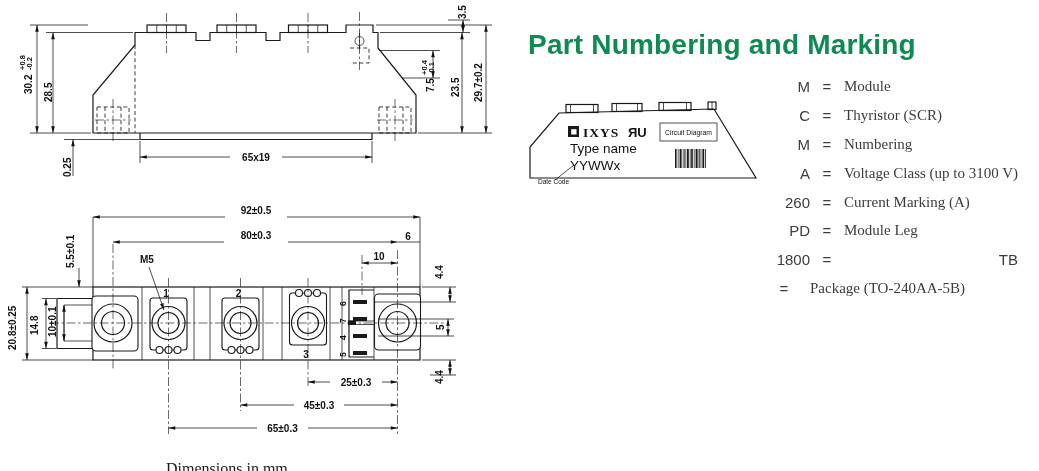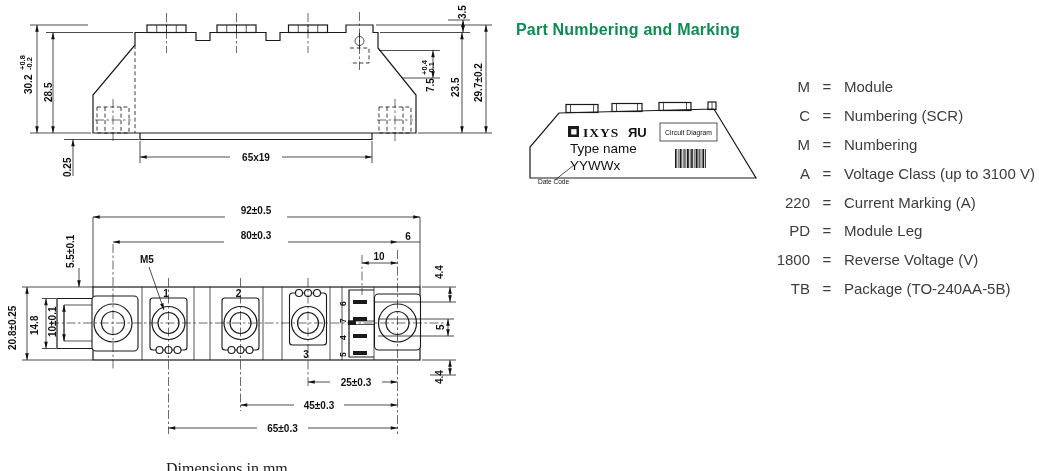--- a/index.html
+++ b/index.html
@@ -15,25 +15,25 @@
   .cl{stroke:#1a1a1a;stroke-width:0.65;fill:none;stroke-dasharray:9 2.5 2.5 2.5;}
   .dim{stroke:#111;stroke-width:0.75;fill:none;}
   .fil{fill:#1a1a1a;stroke:none;}
   .wash{fill:#fff;stroke:#1a1a1a;stroke-width:1.1;}
   text.dt{font:bold 10px "Liberation Sans",sans-serif;fill:#111;}
   text.dts{font:bold 7.5px "Liberation Sans",sans-serif;fill:#111;}
   text.tl{font:bold 10px "Liberation Sans",sans-serif;fill:#111;}
   text.pl{font:bold 8.5px "Liberation Sans",sans-serif;fill:#111;}
   .mid{text-anchor:middle;}
   
-  #title{position:absolute;left:516px;top:10px;font-size:16px;font-weight:bold;letter-spacing:.2px;}
+  #title{position:absolute;left:528px;top:10px;font-size:28px;font-weight:bold;letter-spacing:.2px;}
   #legend{position:absolute;left:758px;top:72px;display:grid;grid-template-columns:52px 34px auto;grid-auto-rows:28.9px;align-items:center;font-size:15px;color:#3c3c3c;}
   #legend .k{text-align:right;}
   #legend .e{text-align:center;}
-  #legend .v{text-align:left;white-space:nowrap;}
+  #legend .v{text-align:left;white-space:nowrap;font-family:Liberation Serif, serif;}
   #note{position:absolute;left:166px;top:460px;font-size:16px;color:#1a1a1a;font-family:Liberation Serif, serif;}
   
   text.brand{font:bold 13.5px "Liberation Serif",serif;letter-spacing:1px;fill:#111;}
   text.ul{font:bold 13px "Liberation Sans",sans-serif;fill:#111;}
   text.cd{font:6.8px "Liberation Sans",sans-serif;fill:#111;}
   text.tn{font:13.5px "Liberation Sans",sans-serif;fill:#111;}
   text.dc{font:6.5px "Liberation Sans",sans-serif;fill:#111;}
 </style>
 </head>
 <body>
@@ -311,32 +311,31 @@
     <text class="dc" x="10" y="89">Date Code</text>
   </g>
 </svg>
 
 <div id="legend">
   <span class="k">M</span>
     <span class="e">=</span>
     <span class="v">Module</span>
   <span class="k">C</span>
     <span class="e">=</span>
-    <span class="v">Numbering (SCR)</span>
+    <span class="v">Thyristor (SCR)</span>
   <span class="k">M</span>
     <span class="e">=</span>
     <span class="v">Numbering</span>
   <span class="k">A</span>
     <span class="e">=</span>
     <span class="v">Voltage Class (up to 3100 V)</span>
-  <span class="k">220</span>
+  <span class="k">260</span>
     <span class="e">=</span>
     <span class="v">Current Marking (A)</span>
   <span class="k">PD</span>
     <span class="e">=</span>
     <span class="v">Module Leg</span>
   <span class="k">1800</span>
     <span class="e">=</span>
-    <span class="v">Reverse Voltage (V)</span>
   <span class="k">TB</span>
     <span class="e">=</span>
     <span class="v">Package (TO-240AA-5B)</span>
 </div>
 
 </body></html>

